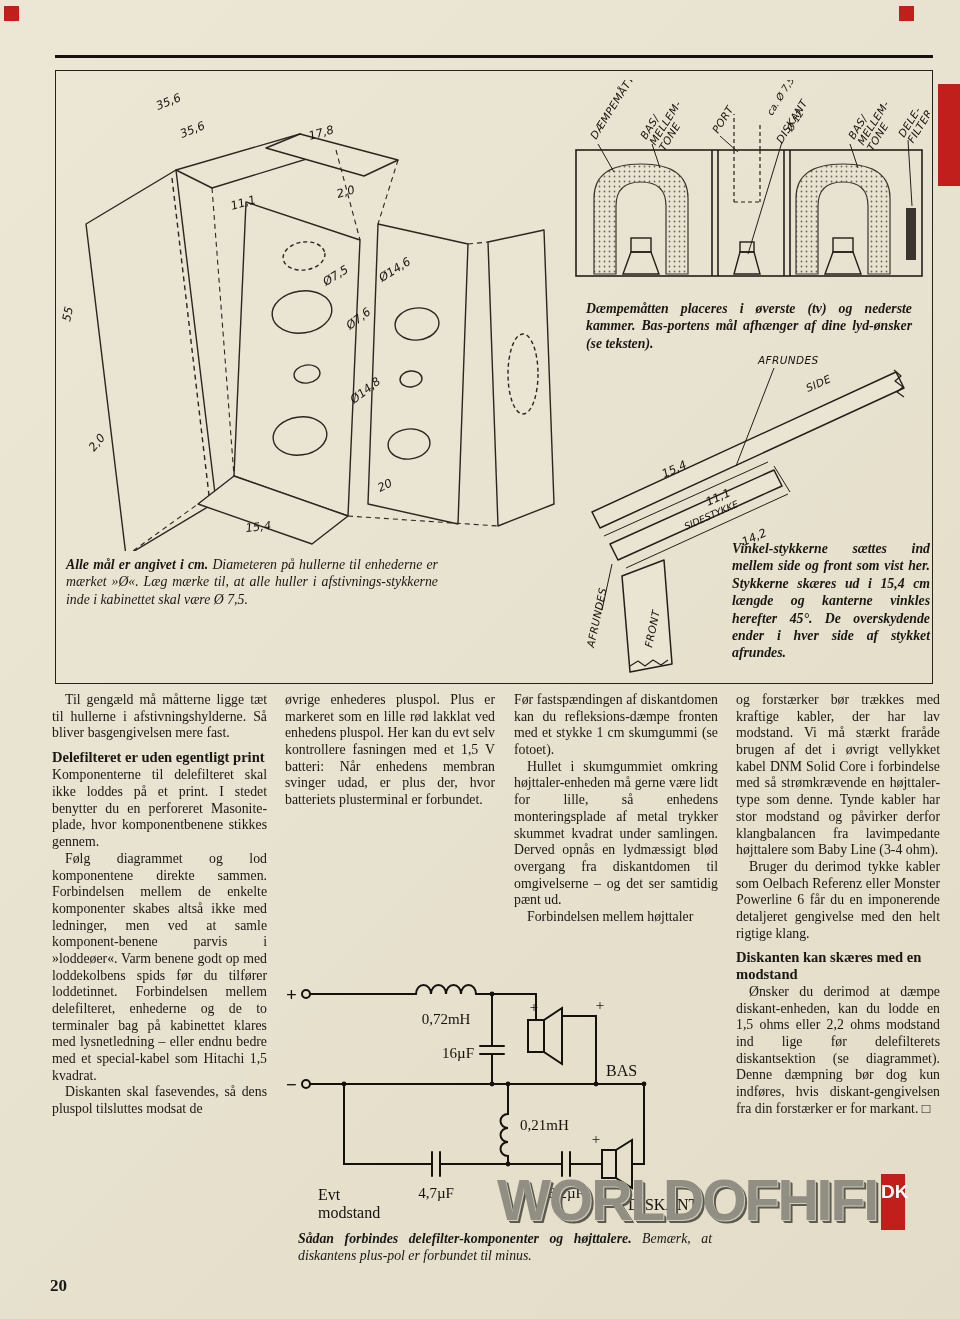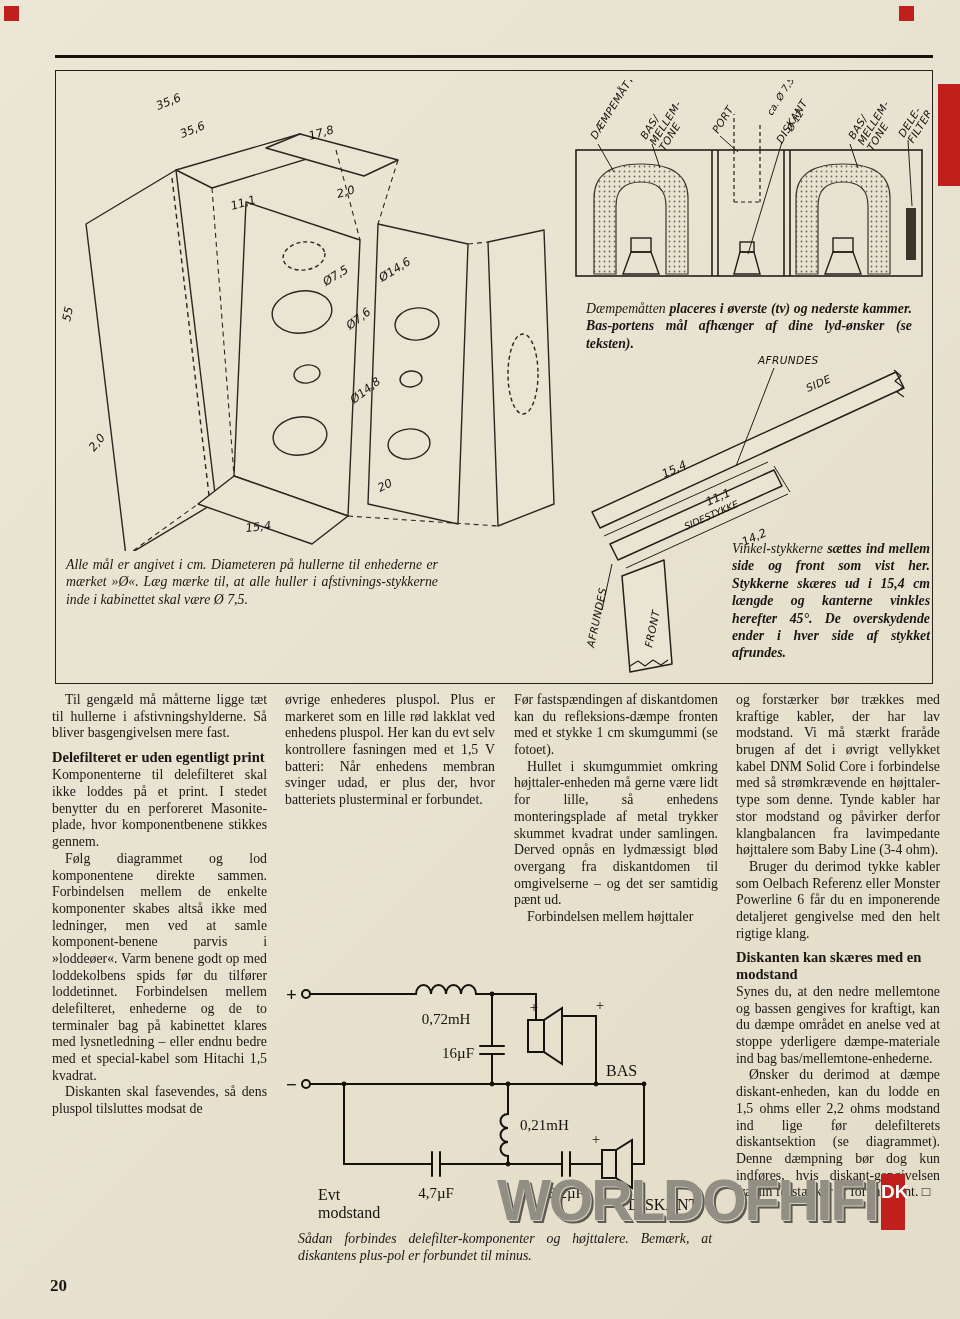--- a/index.html
+++ b/index.html
@@ -14,21 +14,21 @@
   
   .toprule{position:absolute;left:55px;top:55px;width:878px;height:3px;background:#15120d;}
   .drawbox{position:absolute;left:55px;top:70px;width:876px;height:612px;border:1.5px solid #26221b;}
   
   .col{position:absolute;top:692px;text-align:justify;font-size:13.8px;line-height:1.21;}
   .col p{margin:0;text-indent:13px;}
   .col p.fp{text-indent:0;}
   .col h3{font-size:14.6px;line-height:1.12;margin:7px 0 2px 0;text-align:left;font-weight:bold;}
   
   .cap{position:absolute;font-style:italic;font-size:13.8px;line-height:1.26;text-align:justify;}
-  .cap .lead{font-weight:normal;}
+  .cap .lead{font-weight:bold;}
   .cap.boldcap{font-weight:bold;}
   
   svg text{font-family:"DejaVu Sans",sans-serif;}
   .dim{font-style:italic;font-size:11.5px;fill:#15120d;}
   .lbl{font-style:italic;font-size:10.5px;fill:#15120d;letter-spacing:.4px;}
   .lbls{font-style:italic;font-size:9.5px;fill:#15120d;}
   .ckt{font-family:"Liberation Serif",serif;font-size:15px;fill:#15120d;}
   .cktbig{font-family:"Liberation Serif",serif;font-size:16px;fill:#15120d;}
   .cktpm{font-family:"Liberation Serif",serif;font-size:19px;font-weight:bold;fill:#15120d;}
   
@@ -202,21 +202,20 @@
 </div>
 <div class="col" style="left:514px;width:204px;">
   <p class="fp">Før fastspændingen af diskantdomen kan du refleksions-dæmpe fronten med et stykke 1 cm skumgummi (se fotoet).</p>
   <p>Hullet i skumgummiet omkring højttaler-enheden må gerne være lidt for lille, så enhedens monteringsplade af metal trykker skummet kvadrat under samlingen. Derved opnås en lydmæssigt blød overgang fra diskantdomen til omgivelserne – og det ser samtidig pænt ud.</p>
   <p>Forbindelsen mellem højttaler</p>
 </div>
 <div class="col" style="left:736px;width:204px;">
   <p class="fp">og forstærker bør trækkes med kraftige kabler, der har lav modstand. Vi må stærkt fraråde brugen af det i øvrigt vellykket kabel DNM Solid Core i forbindelse med så strømkrævende en højttaler-type som denne. Tynde kabler har stor modstand og påvirker derfor klangbalancen fra lavimpedante højttalere som Baby Line (3-4 ohm).</p>
   <p>Bruger du derimod tykke kabler som Oelbach Referenz eller Monster Powerline 6 får du en imponerende detaljeret gengivelse med den helt rigtige klang.</p>
   <h3>Diskanten kan skæres med en modstand</h3>
-  <p class="fp">Synes du, at den nedre mellemtone og bassen gengives for kraftigt, kan du dæmpe området en anelse ved at stoppe yderligere dæmpe-materiale ind bag bas/mellemtone-enhederne.</p>
   <p>Ønsker du derimod at dæmpe diskant-enheden, kan du lodde en 1,5 ohms eller 2,2 ohms modstand ind lige før delefilterets diskantsektion (se diagrammet). Denne dæmpning bør dog kun indføres, hvis diskant-gengivelsen fra din forstærker er for markant. □</p>
 </div>
 
 <svg class="abs" style="left:284px;top:968px" width="432" height="258" viewBox="0 0 432 258">
   <g stroke="#15120d" stroke-width="2" fill="none" stroke-linecap="round">
     <circle cx="22" cy="26" r="4"></circle>
     <circle cx="22" cy="116" r="4"></circle>
     <path d="M26,26 H132"></path>
     <path d="M132,26 a7.5,9 0 0 1 15,0 a7.5,9 0 0 1 15,0 a7.5,9 0 0 1 15,0 a7.5,9 0 0 1 15,0"></path>
     <path d="M192,26 H252"></path>

